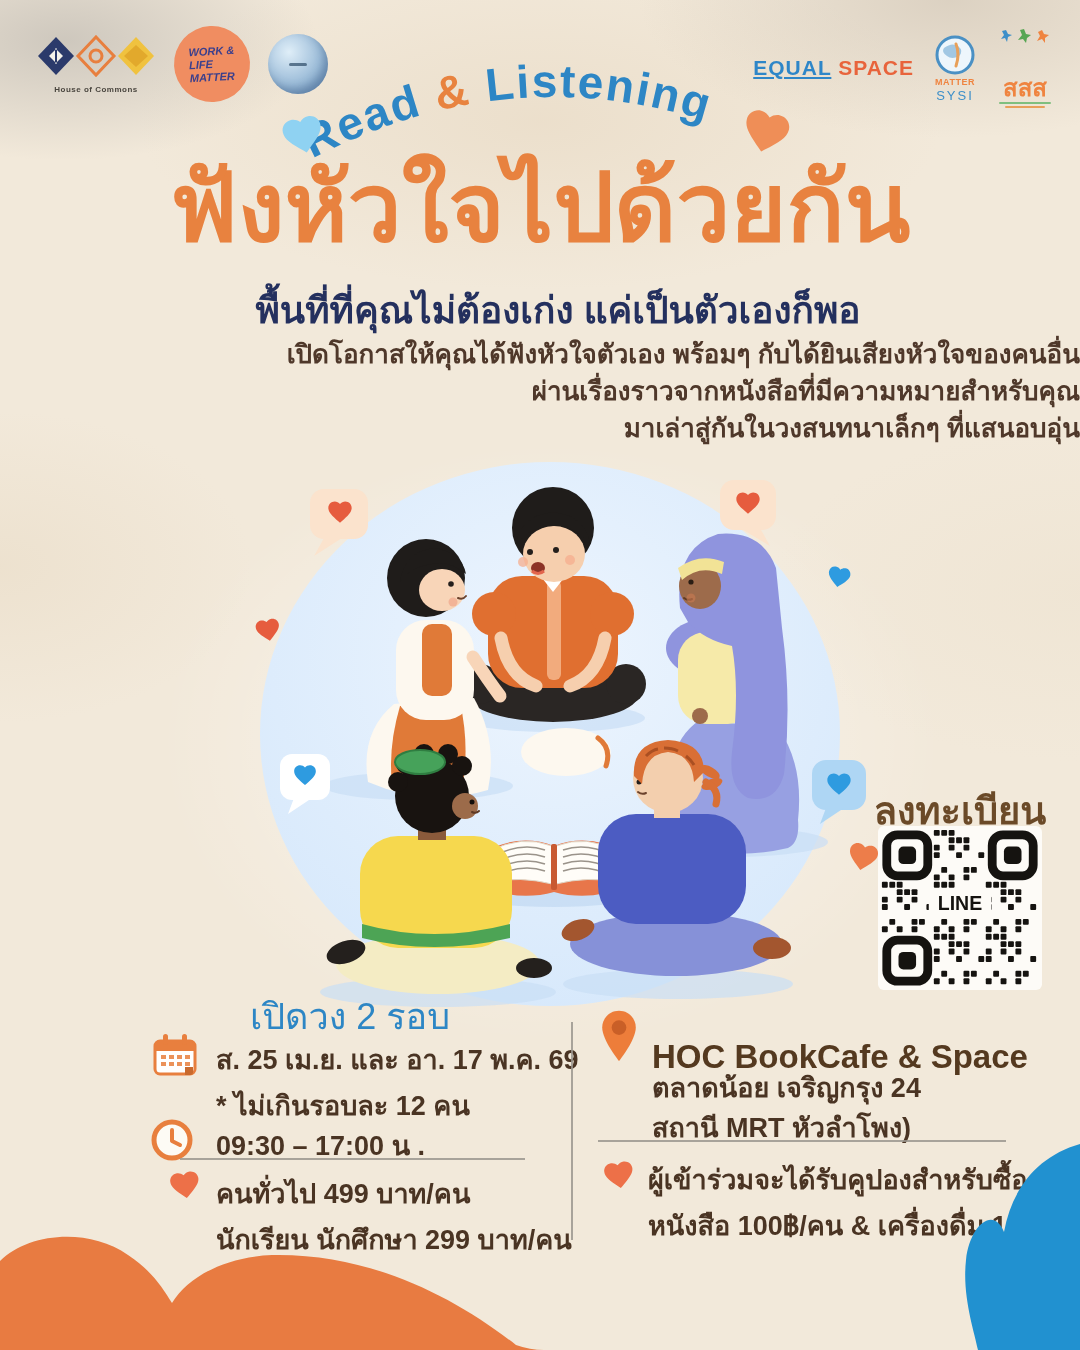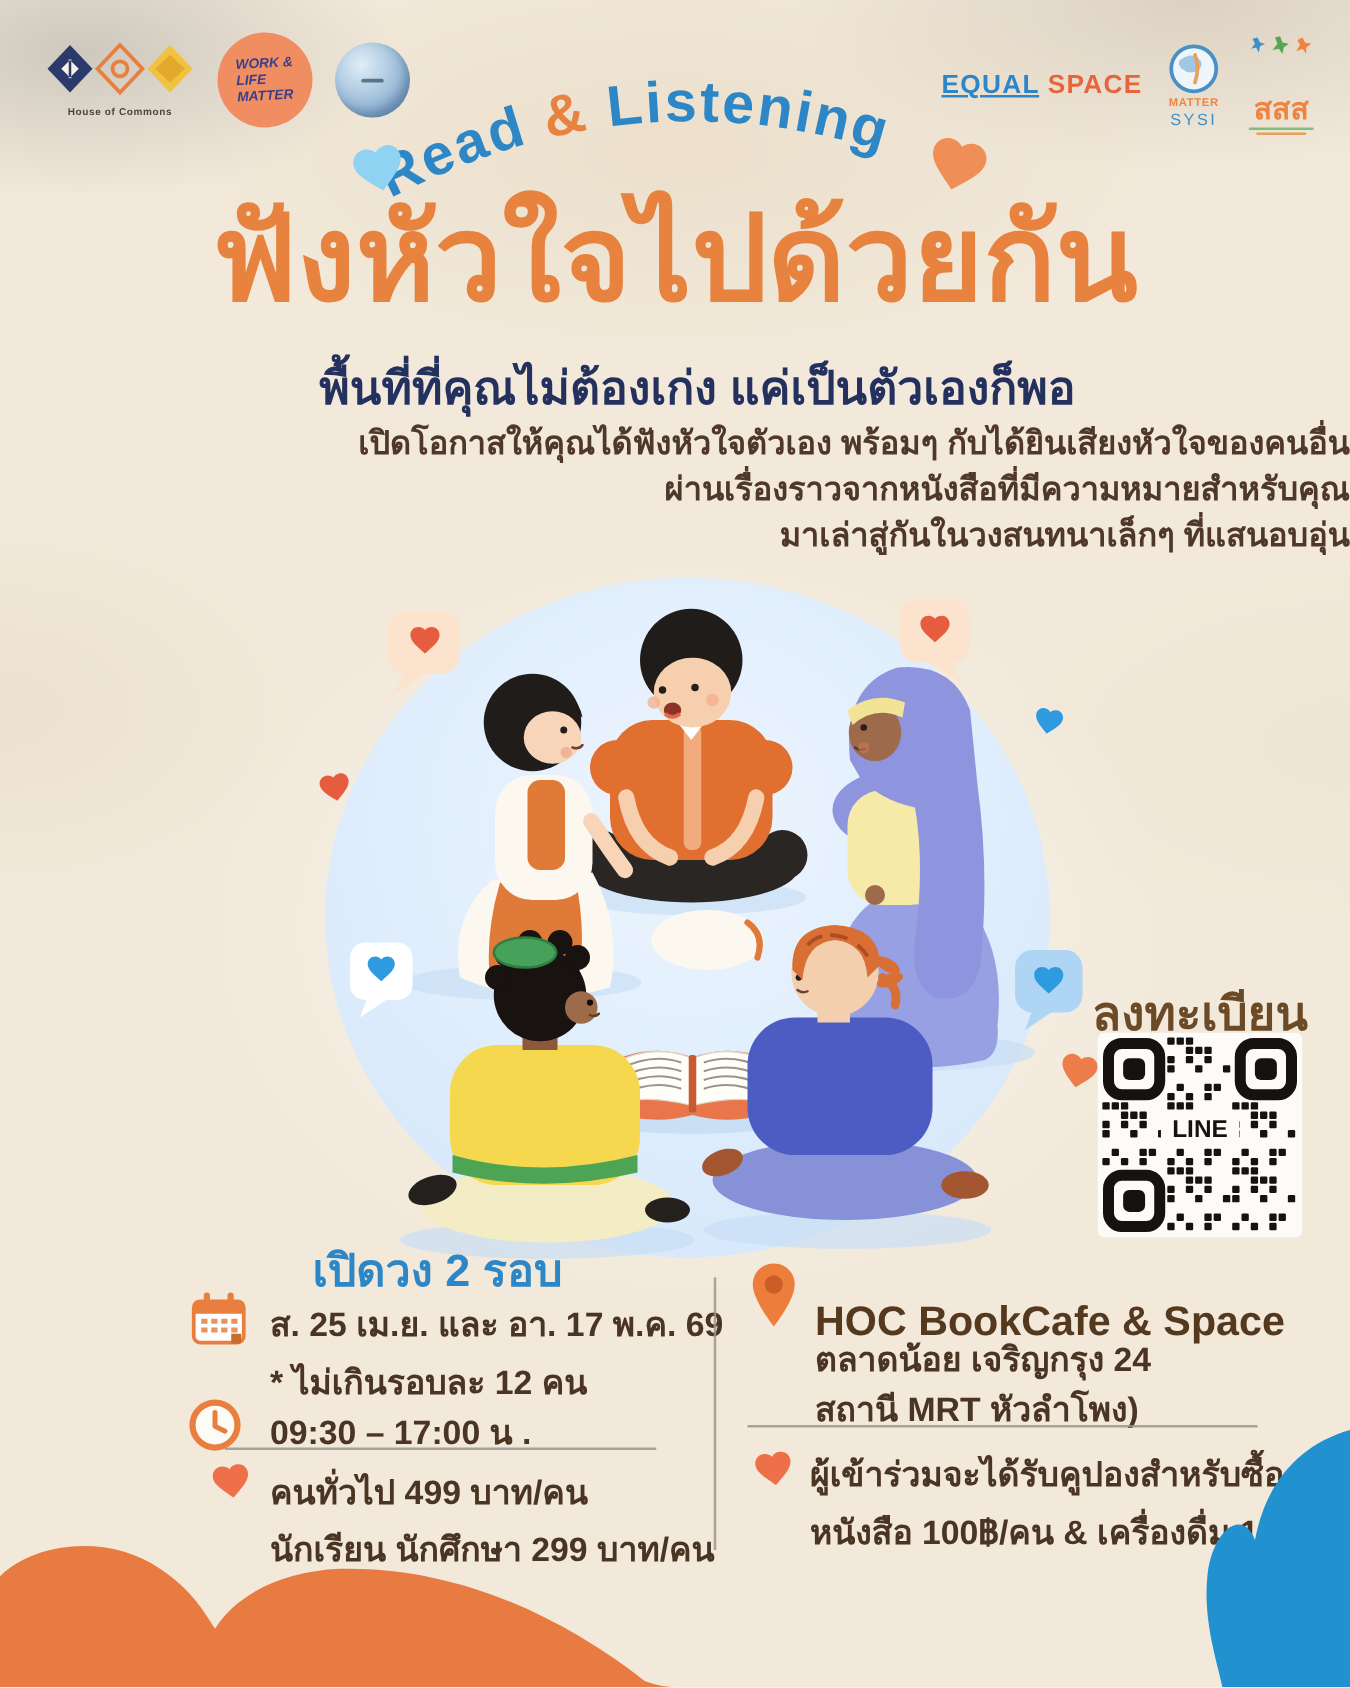--- a/index.html
+++ b/index.html
@@ -34,21 +34,21 @@
   .sss-name{font-size:24px;line-height:24px;font-weight:800;color:#ef8440;margin-top:32px;}
   .sss-bars{margin-top:2px;display:flex;flex-direction:column;gap:2px;align-items:center;}
   .sss-bars i{display:block;height:2px;border-radius:1px;}
   
   .main-title{left:0; top:146px; width:100%; text-align:center; font-size:96px; line-height:1.3; font-weight:800; color:#e8823f;}
   .subtitle{left:0; top:280px; width:100%; text-align:center; font-size:37px; font-weight:800; color:#24305e;padding-left:18px;}
   .desc{left:0; top:336px; width:100%; text-align:right; font-size:26px; line-height:37px; font-weight:700; color:#4f382a;}
   
   .register-label{left:858px; top:780px; width:204px; text-align:center; font-size:38px; font-weight:800; color:#6b4a28;}
   
-  .rounds-header{left:140px; top:988px; width:420px; text-align:center; font-size:36px; font-weight:700; color:#2d86c5;}
+  .rounds-header{left:140px; top:988px; width:420px; text-align:center; font-size:36px; font-weight:400; color:#2d86c5;}
   .detail{color:#4a3423; font-weight:700; font-size:27px; white-space:nowrap;}
   .venue-name{font-size:33px; font-weight:800; color:#54391f; white-space:nowrap;margin-top:20px;}
   .divider-h{height:2px; background:#9b968e; opacity:.85;}
   .divider-v{width:2px; background:#9b968e; opacity:.85;}
 </style>
 </head>
 <body>
 
 <svg class="hidden-defs" aria-hidden="true">
   <symbol id="heart-sym" viewBox="0 0 24 24">

